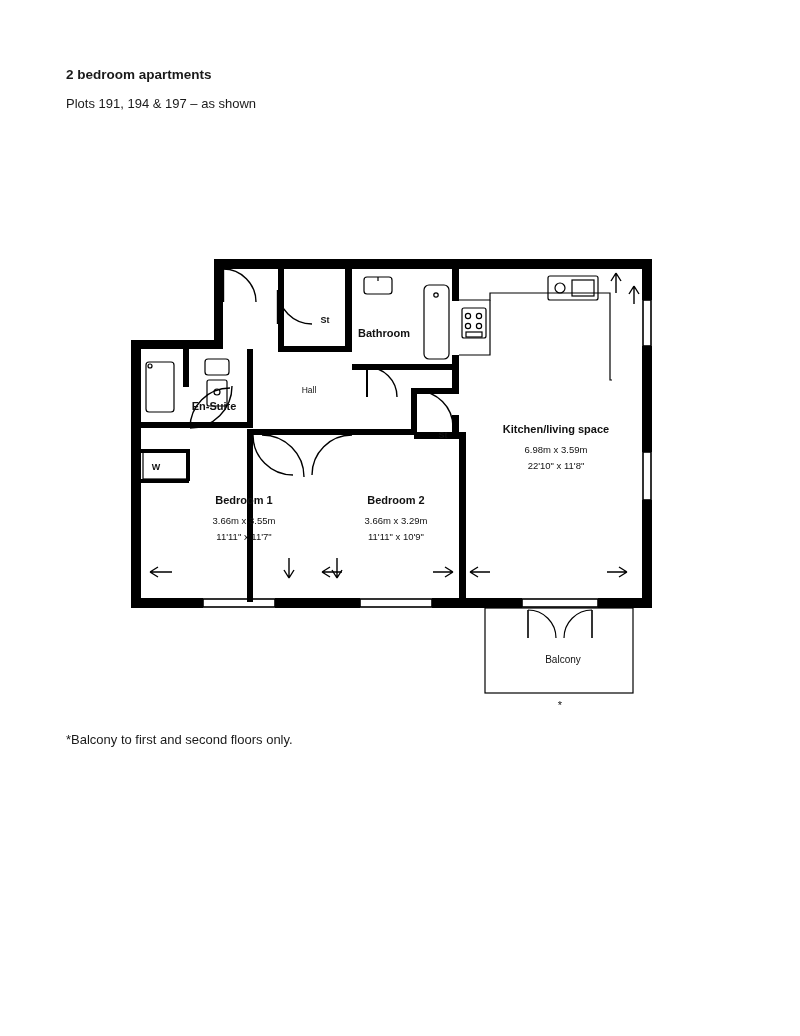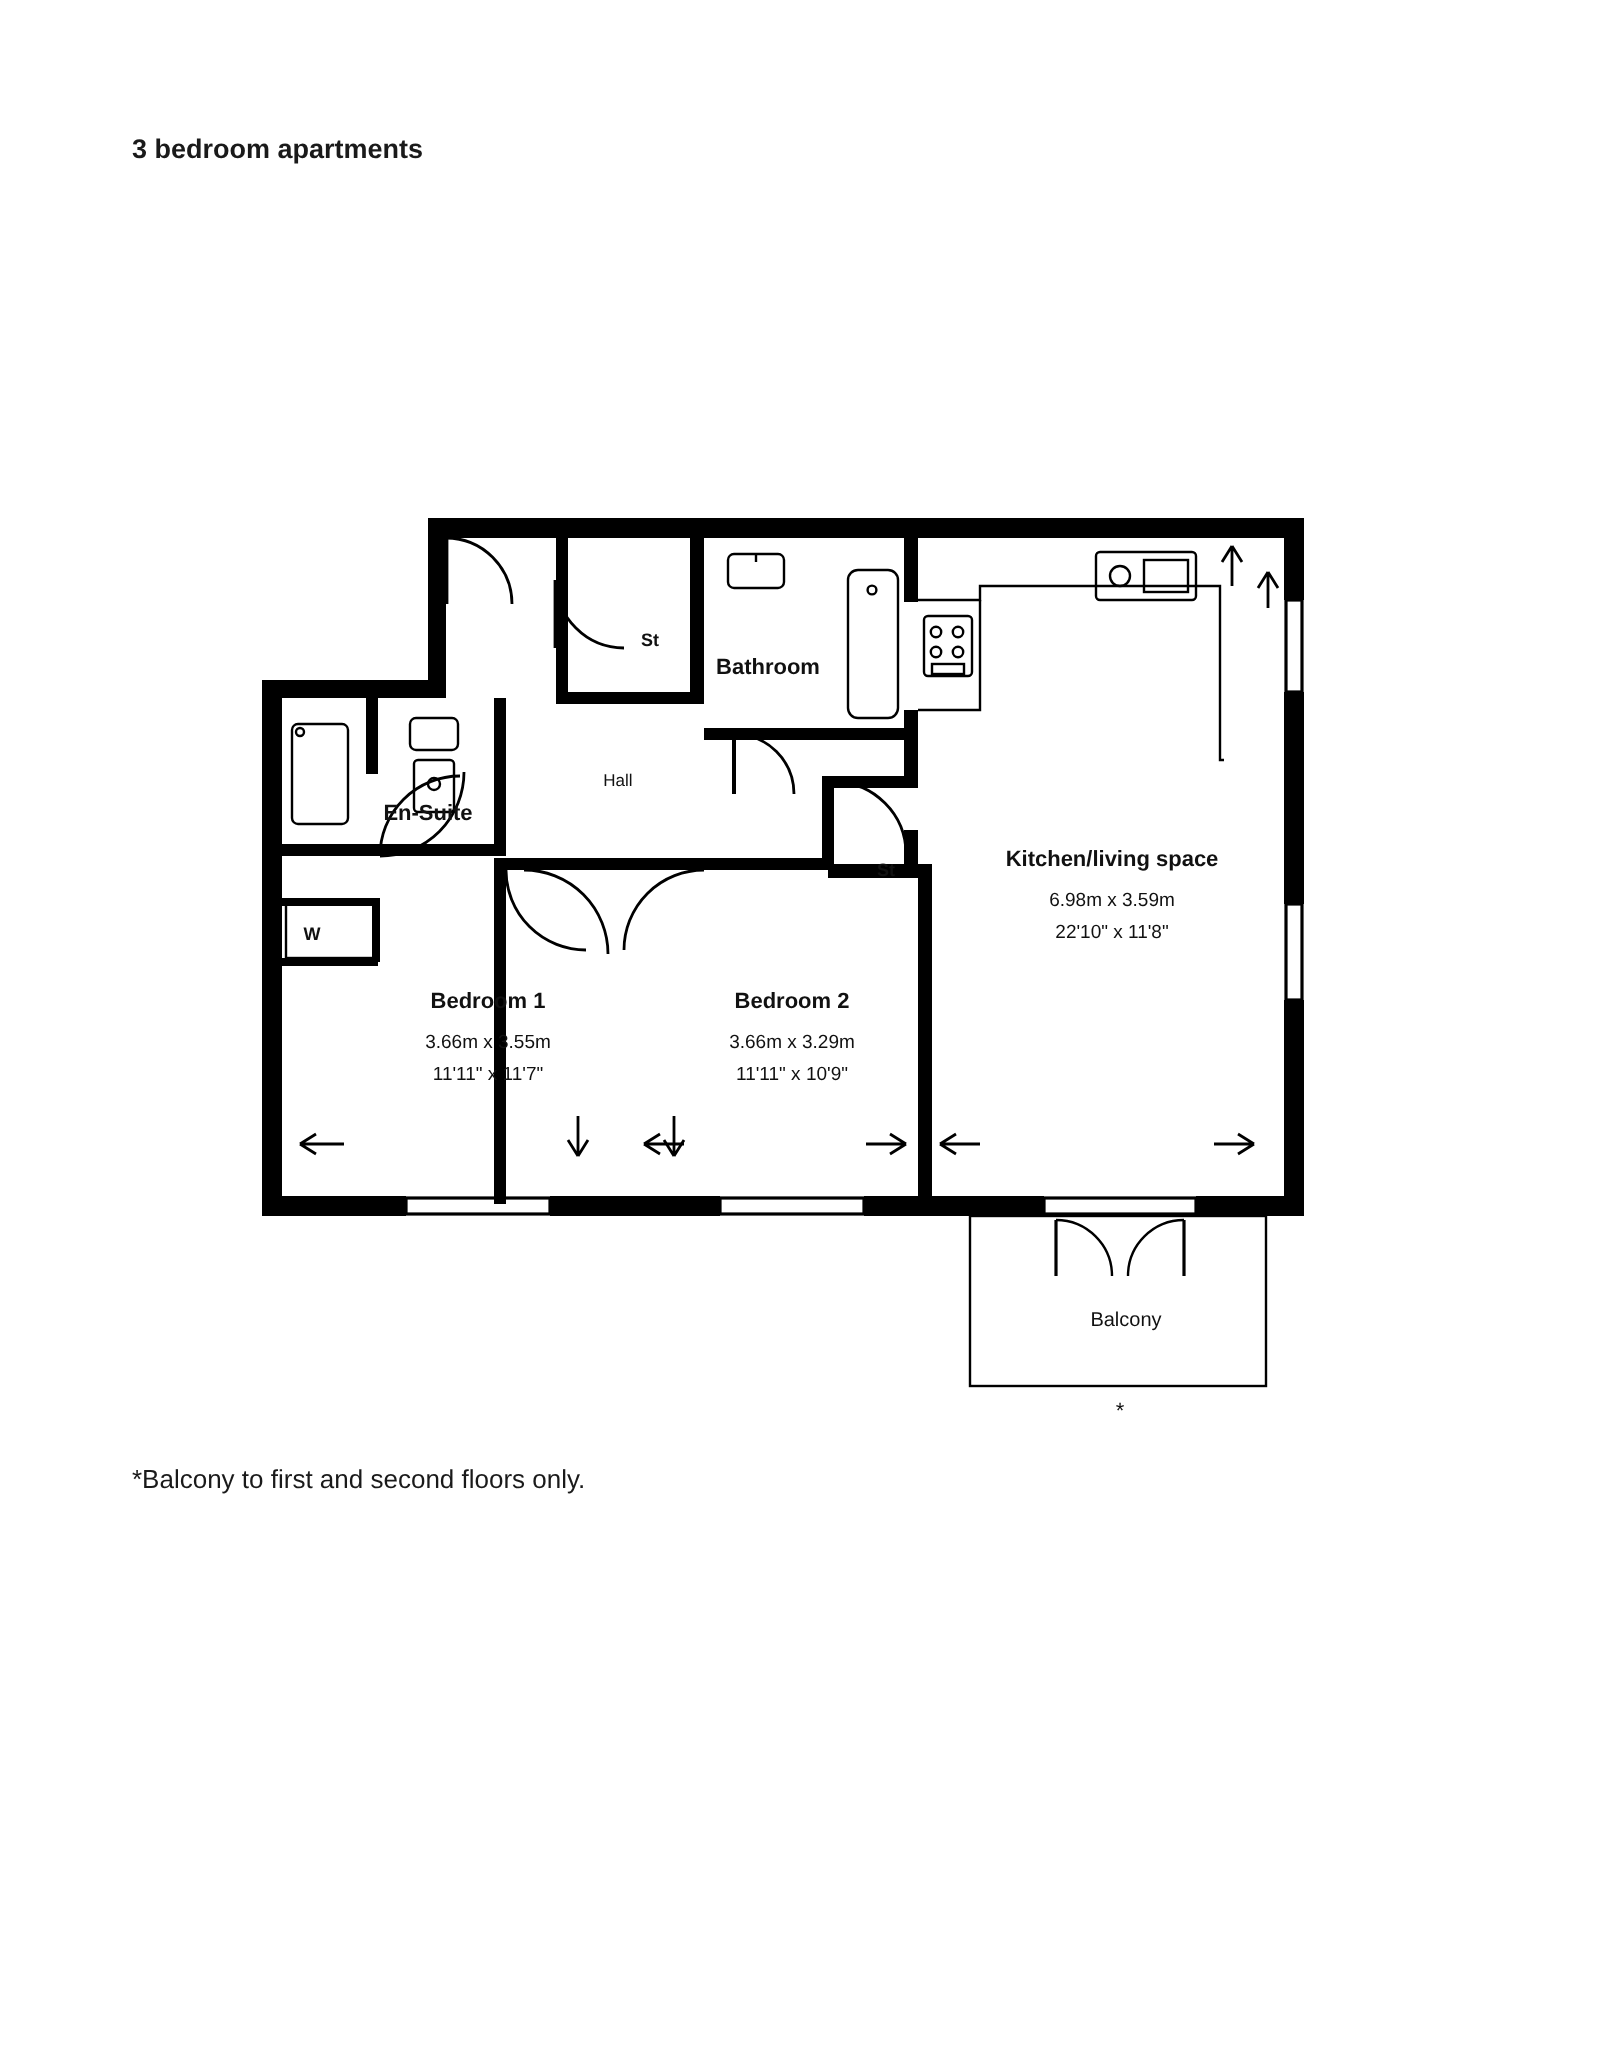--- a/index.html
+++ b/index.html
@@ -97,21 +97,22 @@
   }
   .asterisk {
     font-size: 11px;
     fill: #111111;
   }
 </style>
 </head>
 <body>
 
 <div class="header">
-  <p class="subtitle">3 bedroom apartments</p>
+  <p class="subtitle">2 bedroom apartments</p>
+  <p class="plots">Plots 191, 194 &amp; 197 – as shown</p>
 </div>
 
 <div class="plan">
 <svg width="800" height="1036" viewBox="0 0 800 1036" xmlns="http://www.w3.org/2000/svg">
 
   <g fill="#000000">
 
     <rect x="214" y="259" width="438" height="10"></rect>
 
     <rect x="214" y="259" width="9" height="82"></rect>

